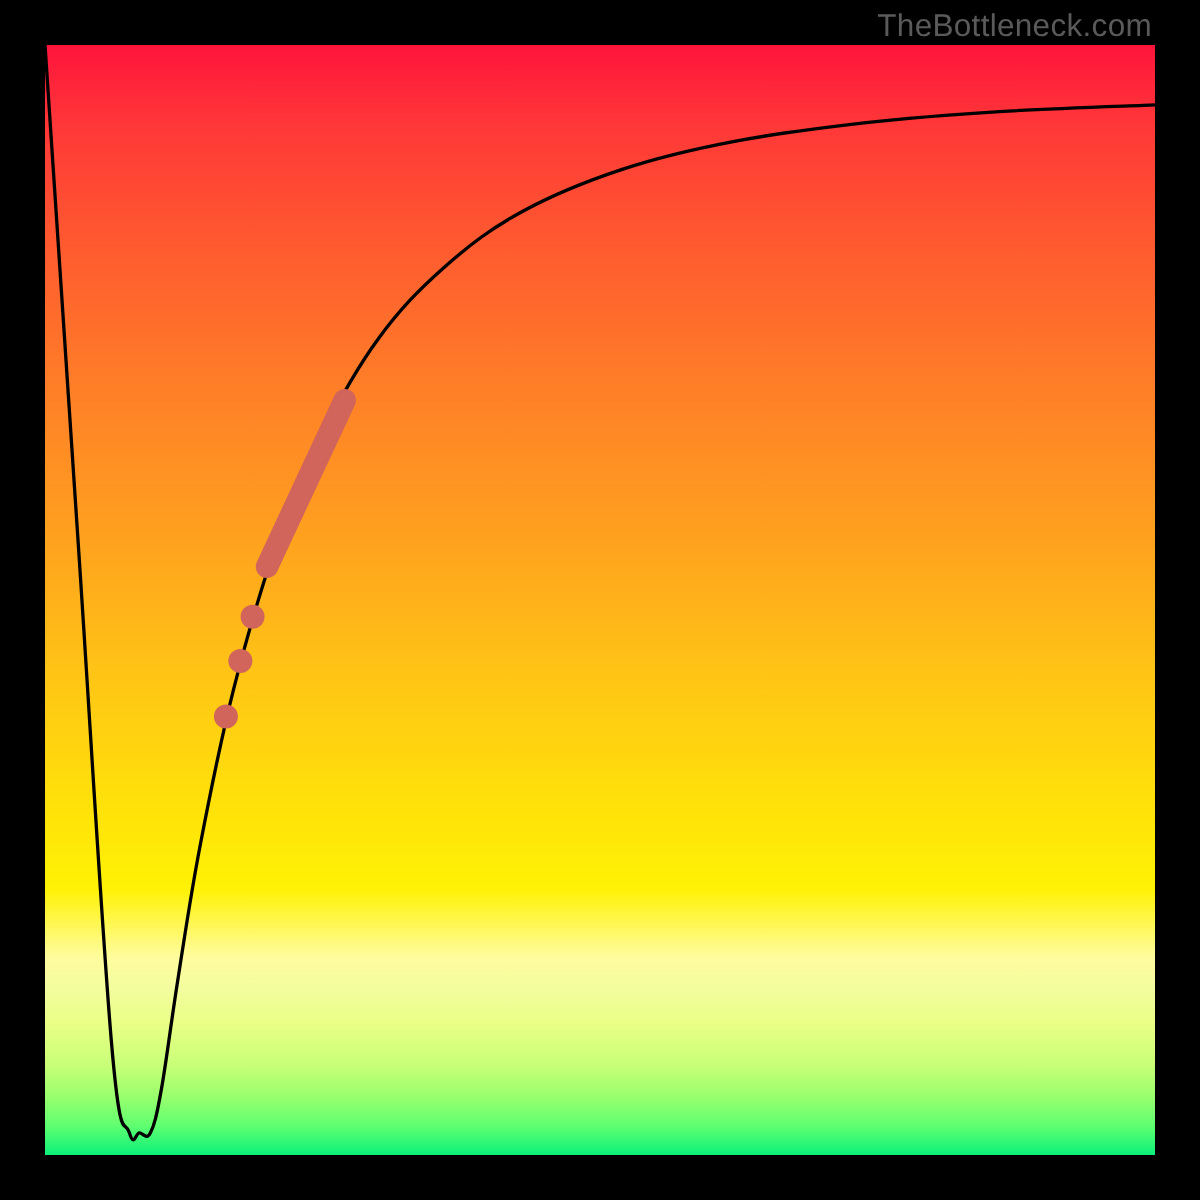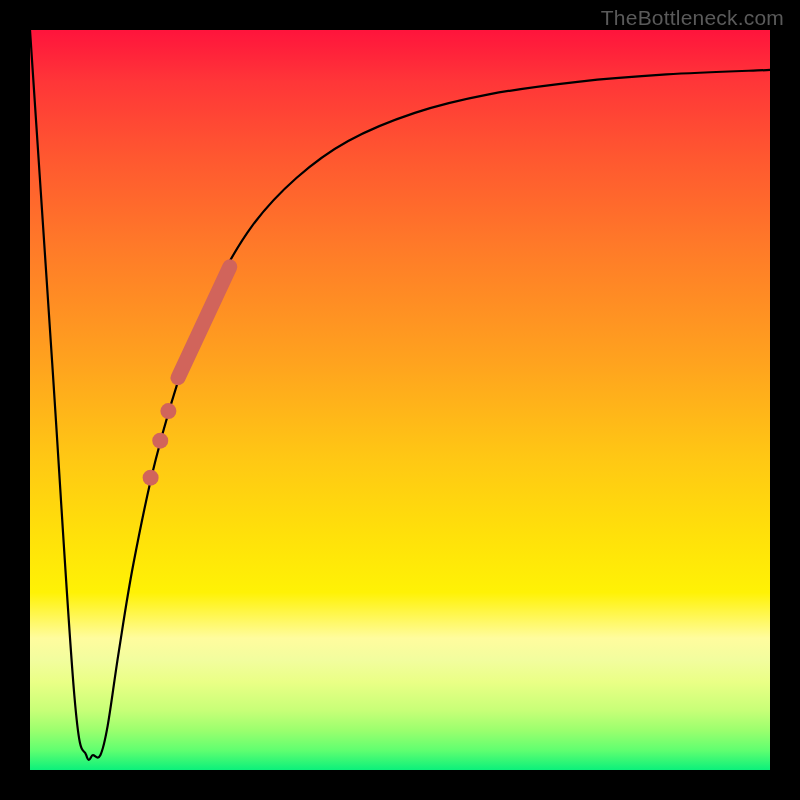--- a/index.html
+++ b/index.html
@@ -40,21 +40,21 @@
       #c8ff78 91.9%,
       #9cff6e 94.6%,
       #61ff70 97.3%,
       #0cf07b 100%
     );
     box-sizing: border-box;
   }
   .watermark {
     position: absolute;
     top: 6px;
-    right: 16px;
+    right: 32px;
     color: #5a5a5a;
     font-size: 21px;
     font-weight: 400;
     letter-spacing: 0.2px;
     user-select: none;
     margin-left: 12px;
   }
   svg.curve {
     position: absolute;
     left: 0;

